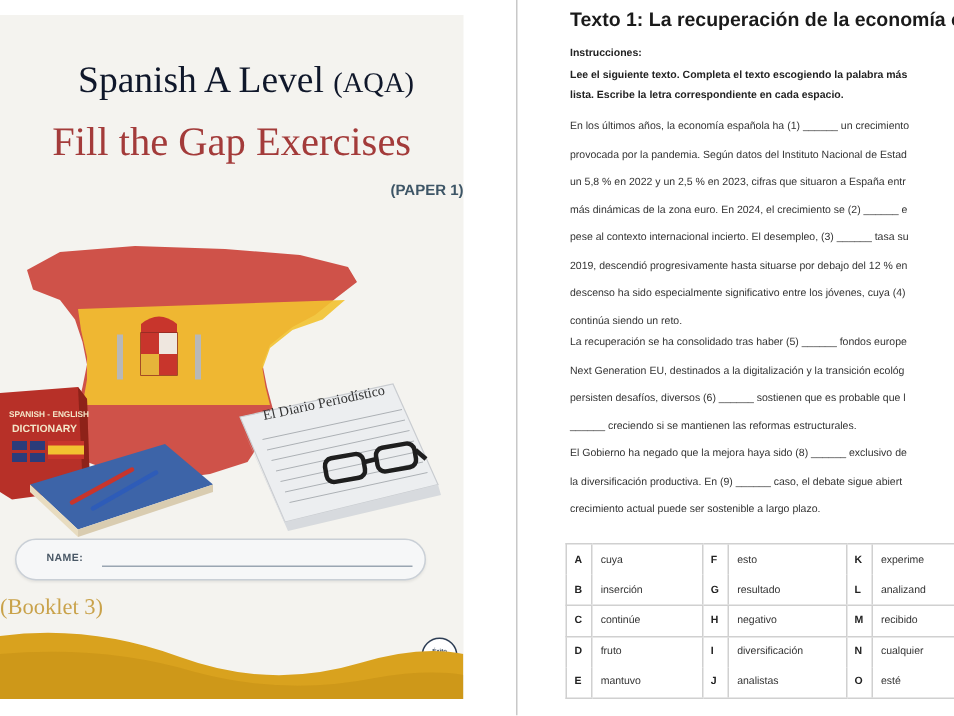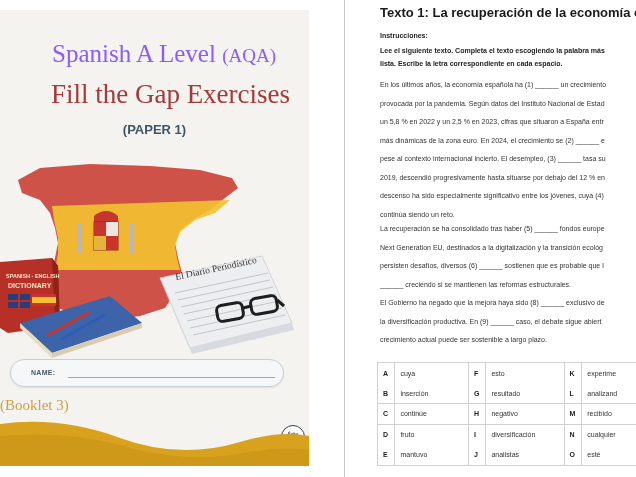--- a/index.html
+++ b/index.html
@@ -6,30 +6,30 @@
   html, body { width: 636px; height: 477px; overflow: hidden; background: #ffffff; }
   body { position: relative; font-family: "Liberation Sans", sans-serif; }
 
   
   .cover {
     position: absolute; left: 0; top: 10px; width: 309px; height: 456px;
     background: #f4f3ef; overflow: hidden;
   }
   .cover-title1 {
     position: absolute; left: 0; top: 30px; width: 100%; text-align: center;
-    font-family: "Liberation Serif", "DejaVu Serif", serif; font-size: 25px; color: #8b5cf6; white-space: nowrap; padding-left: 19px;
+    font-family: "Liberation Serif", "DejaVu Serif", serif; font-size: 25px; color: #0f172a; white-space: nowrap; padding-left: 19px;
   }
   .cover-title1 .small { font-size: 19px; }
   .cover-title2 {
-    position: absolute; left: 16px; top: 69px; width: 100%; text-align: center;
+    position: absolute; left: 0; top: 69px; width: 100%; text-align: center;
     font-family: "Liberation Serif", "DejaVu Serif", serif; font-size: 27px; color: #a33b3a; white-space: nowrap;
   }
   .cover-paper {
-    position: absolute; left: 0; top: 112px; width: 100%; text-align: center;
-    font-family: "Liberation Sans", sans-serif; font-weight: bold; font-size: 13px; color: #3d5566;
+    position: absolute; left: 0; top: 112px; width: 100%; text-align: right;
+    font-family: "Liberation Sans", sans-serif; font-weight: bold; font-size: 10px; color: #3d5566;
   }
   .illustration { position: absolute; left: 0; top: 148px; width: 309px; height: 200px; }
 
   .name-box {
     position: absolute; left: 10px; top: 349px; width: 274px; height: 28px;
     border: 1px solid #c9cfd6; border-radius: 14px; background: #f6f7f8;
     box-shadow: 0 1px 2px rgba(0,0,0,0.08);
   }
   .name-label {
     position: absolute; left: 20px; top: 9px; font-size: 7px; font-weight: bold; color: #4a5866; letter-spacing: 0.3px;

